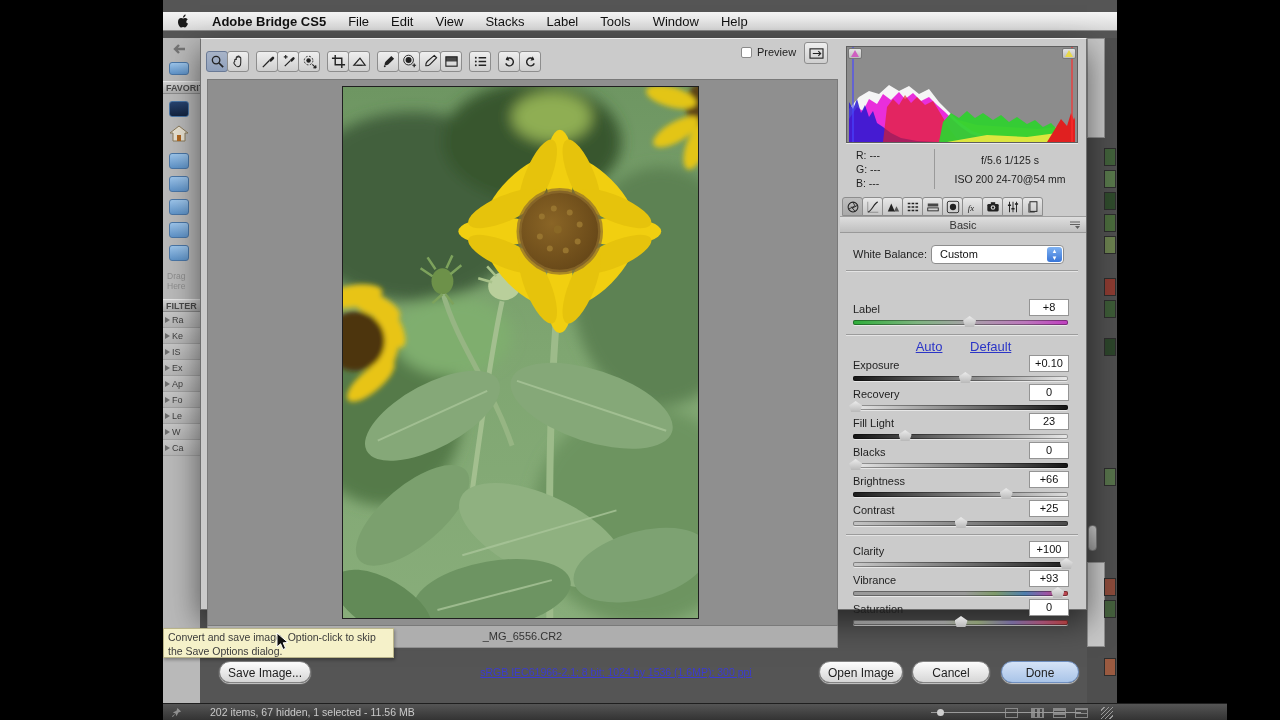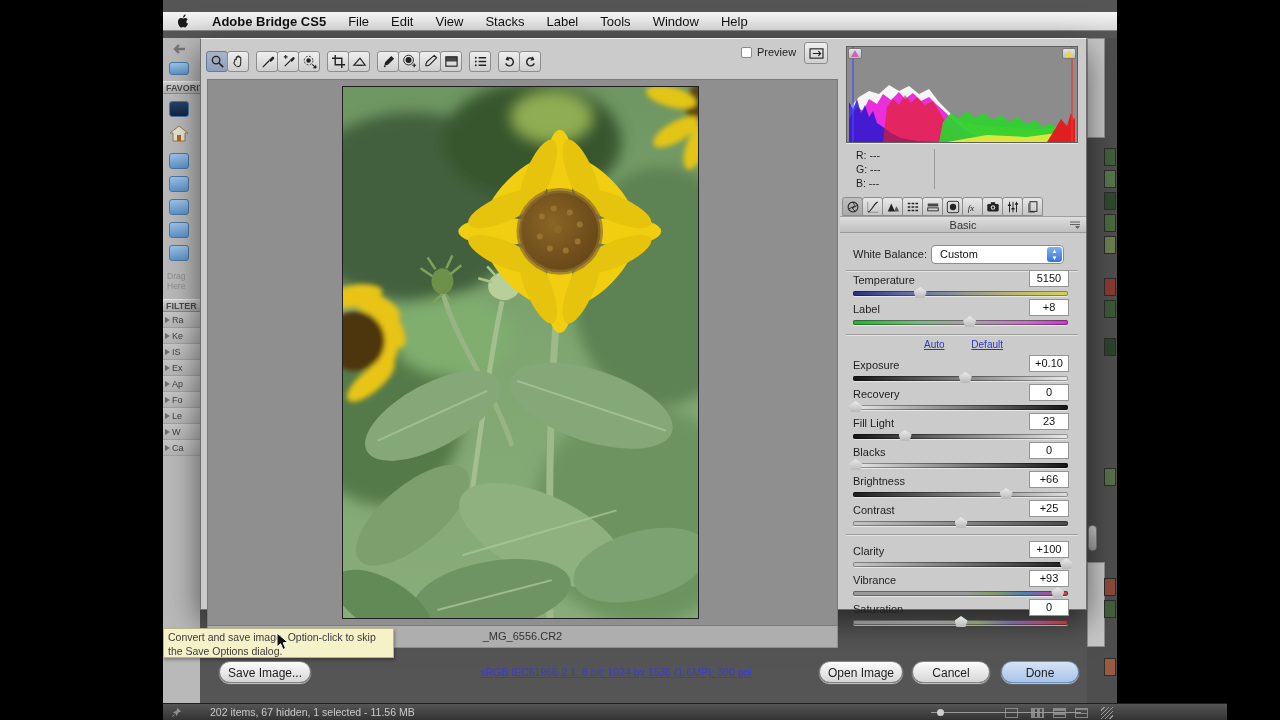--- a/index.html
+++ b/index.html
@@ -133,21 +133,21 @@
   .t-exp{background:linear-gradient(90deg,#141414,#e9e9e9);}
   .t-rec{background:linear-gradient(90deg,#e9e9e9,#141414);}
   .t-fill{background:linear-gradient(90deg,#141414,#e9e9e9);}
   .t-blacks{background:linear-gradient(90deg,#e9e9e9,#141414);}
   .t-bright{background:linear-gradient(90deg,#1c1c1c,#dedede);}
   .t-contrast{background:linear-gradient(90deg,#c4c4c4,#4a4a4a);}
   .t-clarity{background:linear-gradient(90deg,#c9c9c9,#1e1e1e);}
   .t-vib{background:linear-gradient(90deg,#9a9a9a 0%,#9a9a9a 52%,#7f9a6a 66%,#4f7fae 80%,#9a55a5 90%,#bf4545);}
   .t-sat{background:linear-gradient(90deg,#8d8d8d,#979797 42%,#8a9a72 58%,#74689a 74%,#a04f72 88%,#a83c3c);}
 
-  .links{position:absolute;left:0;top:300px;width:249px;text-align:center;font-size:10px;}
+  .links{position:absolute;left:0;top:300px;width:249px;text-align:center;font-size:13px;}
   .links a{color:#2b35c7;text-decoration:underline;margin:0 12px;}
 
   
   #tooltip{position:absolute;left:0;top:628px;width:231px;height:30px;background:#f5f1c9;
     border:1px solid #b9b48a;box-shadow:1px 2px 3px rgba(0,0,0,.3);font-size:10.5px;color:#3a3a3a;
     line-height:14px;padding:1px 4px;z-index:60;}
 
   
   #cursor{position:absolute;left:113px;top:632px;z-index:70;}
 </style>
@@ -520,20 +520,24 @@
         </div>
       </div>
 
       <div id="exif">
         <div class="rgb">
           <div><span>R:</span> <span>---</span></div>
           <div><span>G:</span> <span>---</span></div>
           <div><span>B:</span> <span>---</span></div>
         </div>
         <div class="vline"></div>
+        <div class="shoot">
+          <div>f/5.6    1/125 s</div>
+          <div>ISO 200    24-70@54 mm</div>
+        </div>
       </div>
 
       <div id="tabs">
         <div class="tab sel">
           <svg viewBox="0 0 16 16">
               <circle cx="8" cy="8" r="5.6" fill="none" stroke="#222" stroke-width="1.2"></circle>
               <path d="M8 2.4 L10.8 8 M13.2 6 L7 9.4 M10.5 13.2 L6 7.6 M3 10.4 L9.4 7.2" stroke="#222" stroke-width="1"></path>
             </svg>
         </div>
         <div class="tab">
@@ -603,27 +607,20 @@
       <div class="wb-row">
         <label>White Balance:</label>
         <div id="wb-select">
           <span>Custom</span>
           <span class="stepper">▲<br>▼</span>
         </div>
       </div>
 
       <div class="pdivider" style="top:231px"></div>
 
-      <div class="srow" style="top:233px">
-        <span class="slabel">Temperature</span>
-        <span class="sval">5150</span>
-        <div class="strack t-temp">
-            <span class="thumb" style="left: 31%;"></span>
-          </div>
-      </div>
       <div class="srow" style="top:262px">
         <span class="slabel">Label</span>
         <span class="sval">+8</span>
         <div class="strack t-tint">
             <span class="thumb" style="left: 54%;"></span>
           </div>
       </div>
 
       <div class="pdivider" style="top:295px"></div>
 

